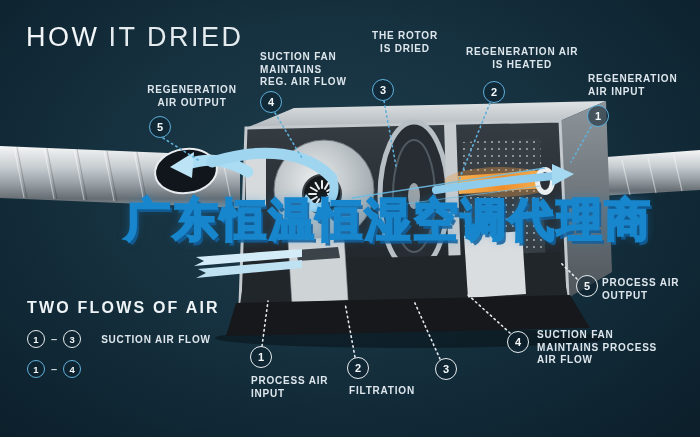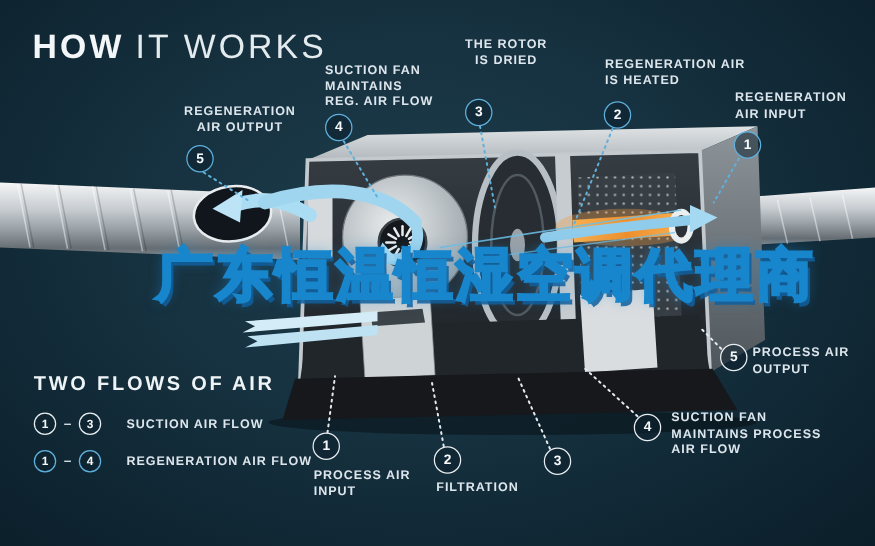--- a/index.html
+++ b/index.html
@@ -4,30 +4,30 @@
 <style>
   html,body{margin:0;padding:0;}
   body{width:700px;height:437px;overflow:hidden;font-family:"Liberation Sans",sans-serif;}
   .stage{position:relative;width:700px;height:437px;
     background:radial-gradient(ellipse at 48% 42%, #1e3d4d 0%, #16313f 45%, #0f2532 78%, #0b1e2a 100%);
     overflow:hidden;}
   .stage svg{position:absolute;left:0;top:0;}
 
   
   .title{position:absolute;left:26px;top:22px;font-size:27px;letter-spacing:2.5px;color:#f2f6f8;white-space:nowrap;z-index:6;}
-  .title .b{font-weight:700;}
+  .title .b{font-weight:400;}
   .title .l{font-weight:300;margin-left:9px;color:#e4ebee;}
 
   
   .co{position:absolute;color:#dde6ec;font-size:10px;font-weight:700;letter-spacing:0.8px;
       line-height:12.5px;white-space:pre-line;z-index:6;}
   .co-regen-output{left:144px;top:84px;width:96px;text-align:center;}
   .co-regen-fan{left:260px;top:51px;}
   .co-rotor-dried{left:372px;top:30px;text-align:center;}
-  .co-regen-heated{left:484px;top:46px;}
+  .co-regen-heated{left:466px;top:46px;text-align:center;}
   .co-regen-input{left:588px;top:73px;}
   .co-process-output{left:602px;top:277px;}
   .co-process-fan{left:537px;top:329px;}
   .co-process-dried{left:436px;top:379px;}
   .co-filtration{left:349px;top:385px;}
   .co-process-input{left:251px;top:375px;}
 
   
   .badge{position:absolute;width:22px;height:22px;border-radius:50%;box-sizing:border-box;
     display:flex;align-items:center;justify-content:center;
@@ -195,21 +195,21 @@
         <line x1="577" y1="279" x2="561" y2="263"></line>
         <line x1="510" y1="333" x2="467" y2="294"></line>
         <line x1="440" y1="359" x2="414" y2="301"></line>
         <line x1="355" y1="357" x2="345" y2="303"></line>
         <line x1="262" y1="346" x2="268" y2="301"></line>
       </g>
     </g>
   </svg>
 
   <div class="title">
-    <span class="b">HOW</span><span class="l">IT WORKS</span>
+    <span class="b">HOW</span><span class="l">IT DRIED</span>
   </div>
 
   <div class="watermark">广东恒温恒湿空调代理商</div>
 
   <div class="co co-regen-output">REGENERATION
 AIR OUTPUT</div>
   <div class="co co-regen-fan">SUCTION FAN
 MAINTAINS
 REG. AIR FLOW</div>
   <div class="co co-rotor-dried">THE ROTOR
@@ -243,17 +243,16 @@
     <div class="legend-row">
       <span class="lg-circle white">1</span>
       <span class="lg-sep">–</span>
       <span class="lg-circle white">3</span>
       <span class="lg-label">SUCTION AIR FLOW</span>
     </div>
     <div class="legend-row">
       <span class="lg-circle blue">1</span>
       <span class="lg-sep">–</span>
       <span class="lg-circle blue">4</span>
-      <span class="lg-label">REGENERATION AIR FLOW</span>
     </div>
   </div>
 
 </div>
 
 </body></html>

